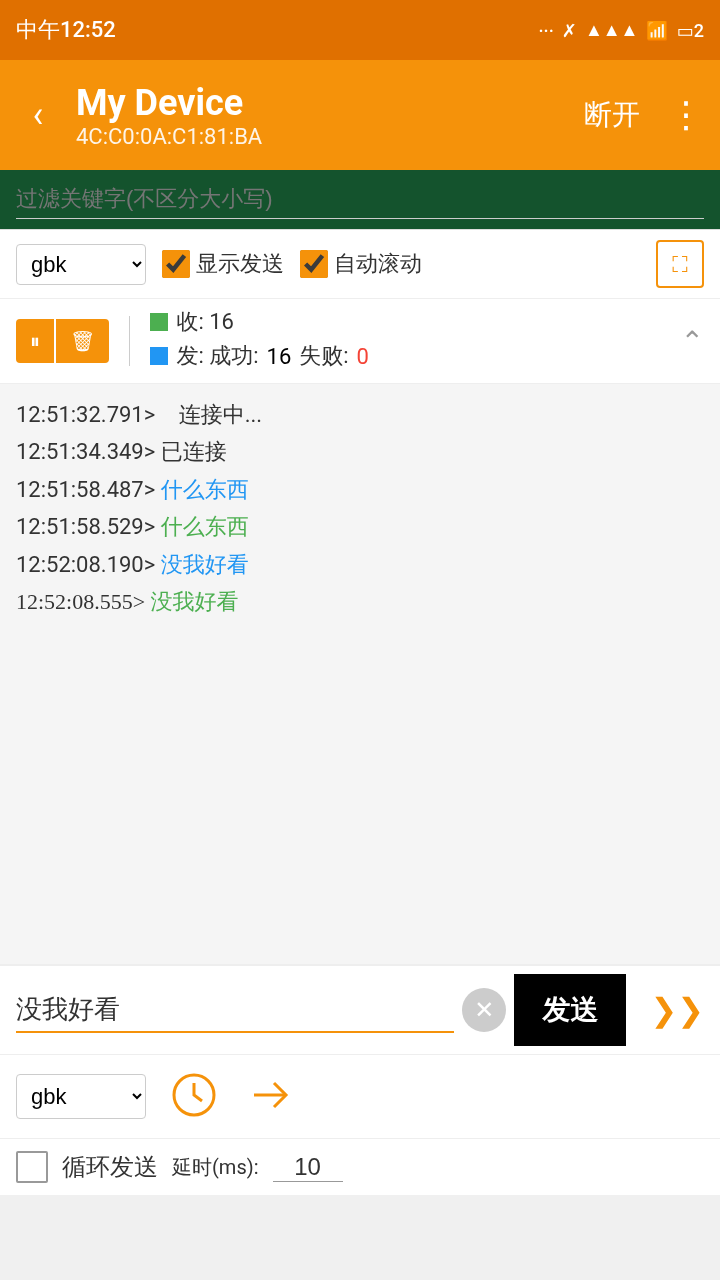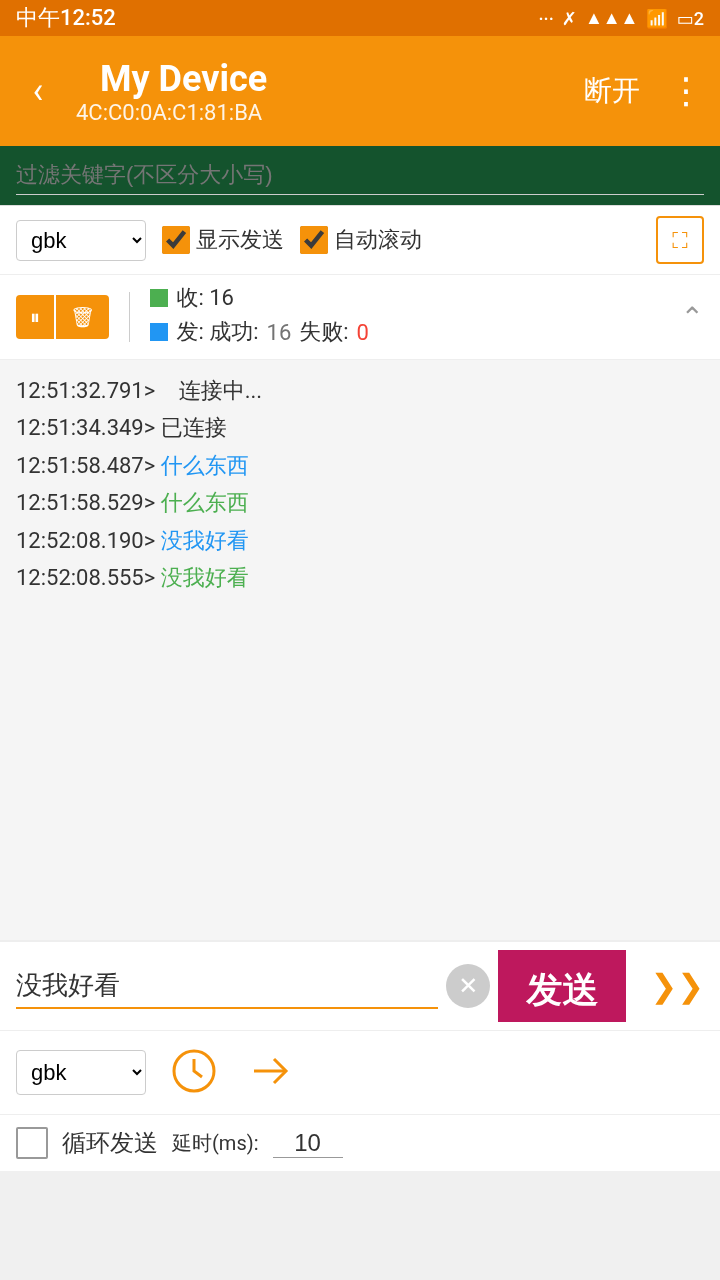--- a/index.html
+++ b/index.html
@@ -8,21 +8,21 @@
       width: 720px;
       min-height: 1280px;
       font-family: 'Roboto', Arial, sans-serif;
       background: #f0f0f0;
       overflow-x: hidden;
     }
 
     
     .status-bar {
       background: #e07000;
-      height: 36px;
+      height: 60px;
       display: flex;
       align-items: center;
       justify-content: space-between;
       padding: 0 16px;
       color: white;
       font-size: 22px;
       font-weight: 500;
     }
     .status-bar-right {
       display: flex;
@@ -47,21 +47,20 @@
       width: 44px;
       text-align: center;
     }
     .app-bar-title {
       flex: 1;
     }
     .app-bar-title .title {
       color: white;
       font-size: 36px;
       font-weight: bold;
-      margin-left: 24px;
     }
     .app-bar-title .subtitle {
       color: rgba(255,255,255,0.9);
       font-size: 22px;
     }
     .app-bar-actions {
       display: flex;
       align-items: center;
       gap: 28px;
     }
@@ -198,21 +197,21 @@
       width: 18px;
       height: 18px;
       background: #2196f3;
       display: inline-block;
     }
     .stats-text {
       font-size: 22px;
       color: #333;
     }
     .stats-success {
-      color: #737373;
+      color: #000000;
     }
     .stats-fail {
       color: #f44336;
     }
     .collapse-btn {
       font-size: 28px;
       color: #999;
       cursor: pointer;
     }
 
@@ -258,25 +257,25 @@
       background: #ccc;
       border: none;
       color: white;
       font-size: 24px;
       cursor: pointer;
       display: flex;
       align-items: center;
       justify-content: center;
     }
     .send-btn {
-      background: #be185d;
+      background: #000000;
       color: white;
       border: none;
       padding: 16px 28px;
-      font-size: 36px;
+      font-size: 28px;
       font-weight: bold;
       cursor: pointer;
       height: 72px;
     }
     .expand-down-btn {
       background: white;
       border: none;
       padding: 0 16px;
       font-size: 32px;
       color: #f5920a;
@@ -420,21 +419,21 @@
   </div>
   <div class="collapse-btn">⌃</div>
 </div>
 
 <div class="log-area" id="log-container">
 <div class="log-line"><span style="color: rgb(51, 51, 51);">12:51:32.791&gt;</span><span style="color: rgb(51, 51, 51); margin-left: 18px;"> 连接中...</span></div>
     <div class="log-line"><span style="color: rgb(51, 51, 51);">12:51:34.349&gt;</span><span style="color: rgb(51, 51, 51);"> 已连接</span></div>
     <div class="log-line"><span style="color: rgb(51, 51, 51);">12:51:58.487&gt;</span><span style="color: rgb(33, 150, 243);"> 什么东西</span></div>
     <div class="log-line"><span style="color: rgb(51, 51, 51);">12:51:58.529&gt;</span><span style="color: rgb(76, 175, 80);"> 什么东西</span></div>
     <div class="log-line"><span style="color: rgb(51, 51, 51);">12:52:08.190&gt;</span><span style="color: rgb(33, 150, 243);"> 没我好看</span></div>
-    <div class="log-line"><span style="color: rgb(51, 51, 51);">12:52:08.555&gt;</span><span style="color: rgb(76, 175, 80);"> 没我好看</span></div>
+    <div class="log-line"><span style="color: rgb(51, 51, 51); font-family: Liberation Serif, serif;">12:52:08.555&gt;</span><span style="color: rgb(76, 175, 80);"> 没我好看</span></div>
   </div>
 
 <div class="bottom-panel">
 
   <div class="send-row">
     <input type="text" class="send-input" value="没我好看" style="">
     <button class="clear-btn">
       <span>✕</span>
     </button>
     <button class="send-btn">

